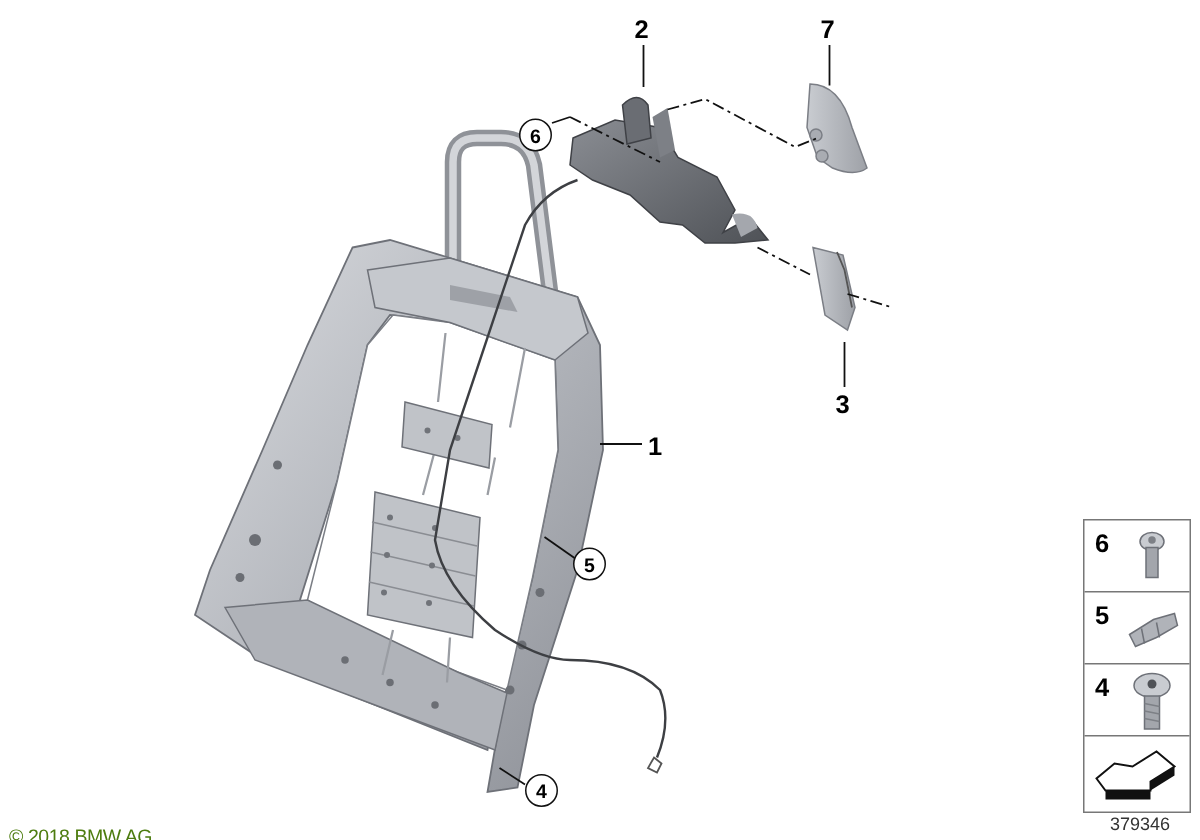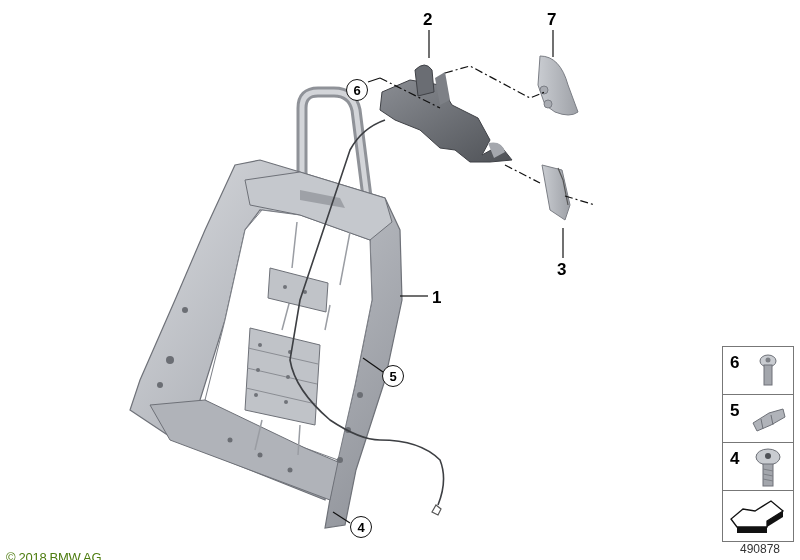--- a/index.html
+++ b/index.html
@@ -152,13 +152,13 @@
   <div class="legend-row">
     <svg class="legend-icon" style="left:4px;top:6px;" width="62" height="40" viewBox="0 0 62 40">
       <path d="M4 22 L10 30 L40 30 L40 24 L56 14 L44 4 L28 14 L16 12 Z" fill="#fff" stroke="#111" stroke-width="1.3"></path>
       <path d="M10 30 L40 30 L40 36 L10 36 Z" fill="#111"></path>
       <path d="M40 24 L56 14 L56 20 L40 30 Z" fill="#111"></path>
     </svg>
   </div>
 </div>
 
 <div id="copyright">© 2018 BMW AG</div>
-<div id="diagram-id">490878</div>
+<div id="diagram-id">379346</div>
 
 </body></html>

